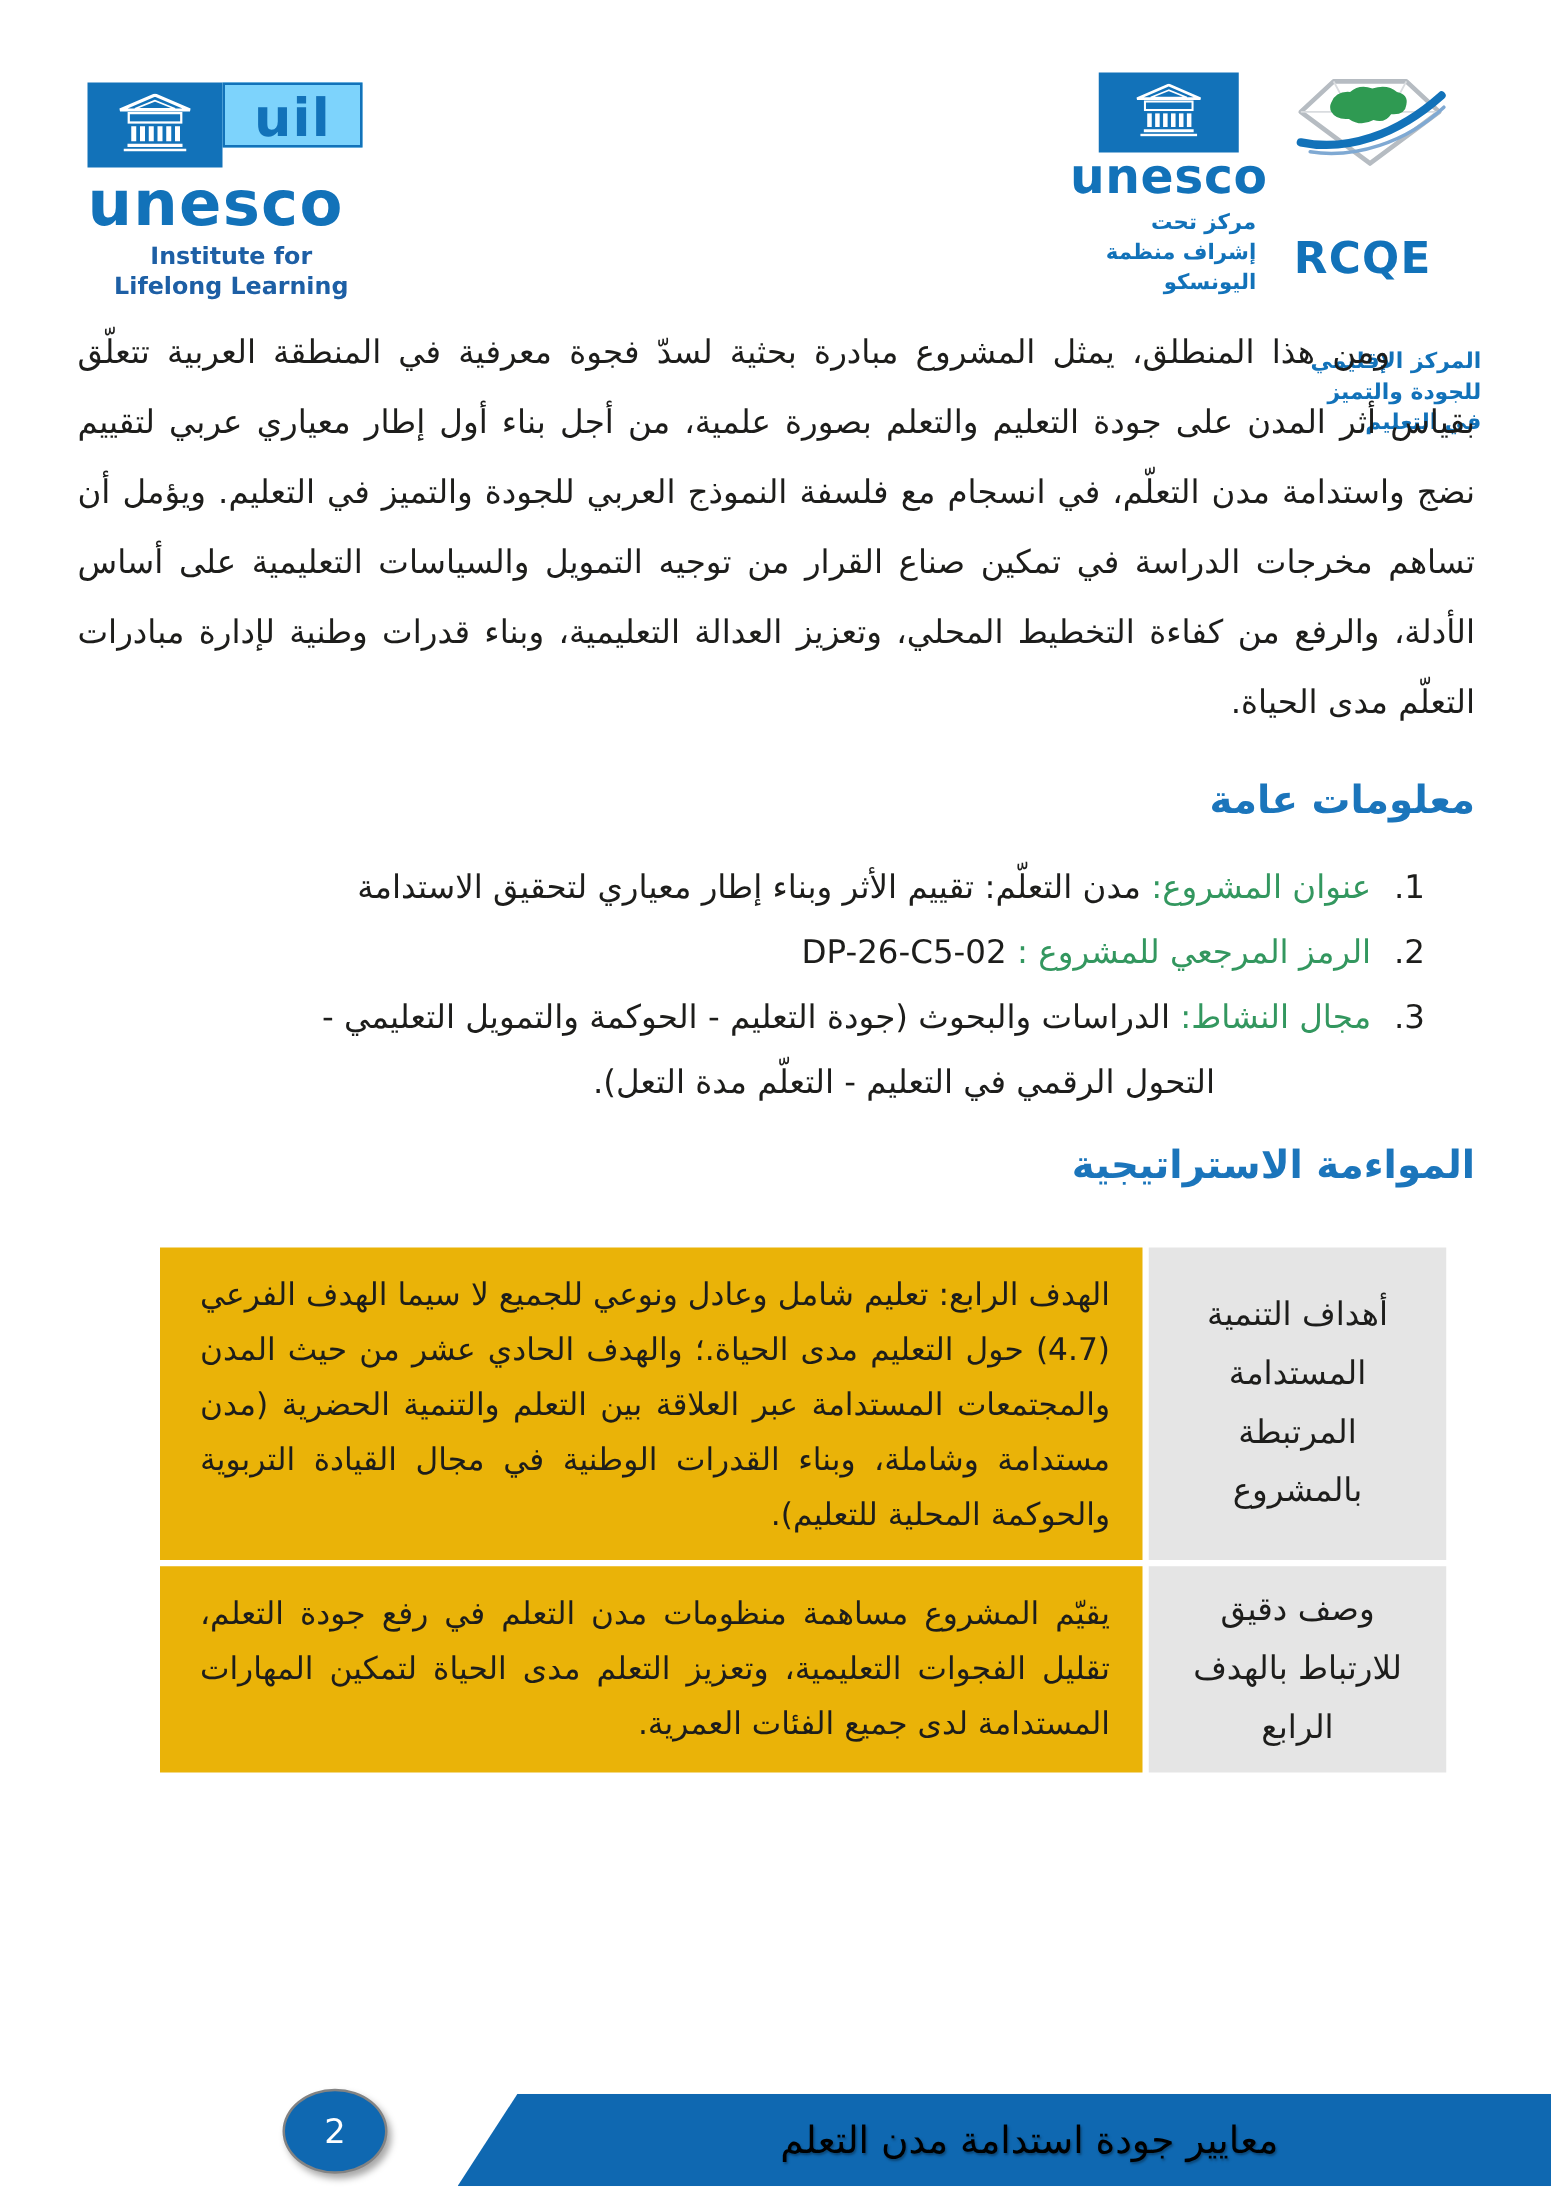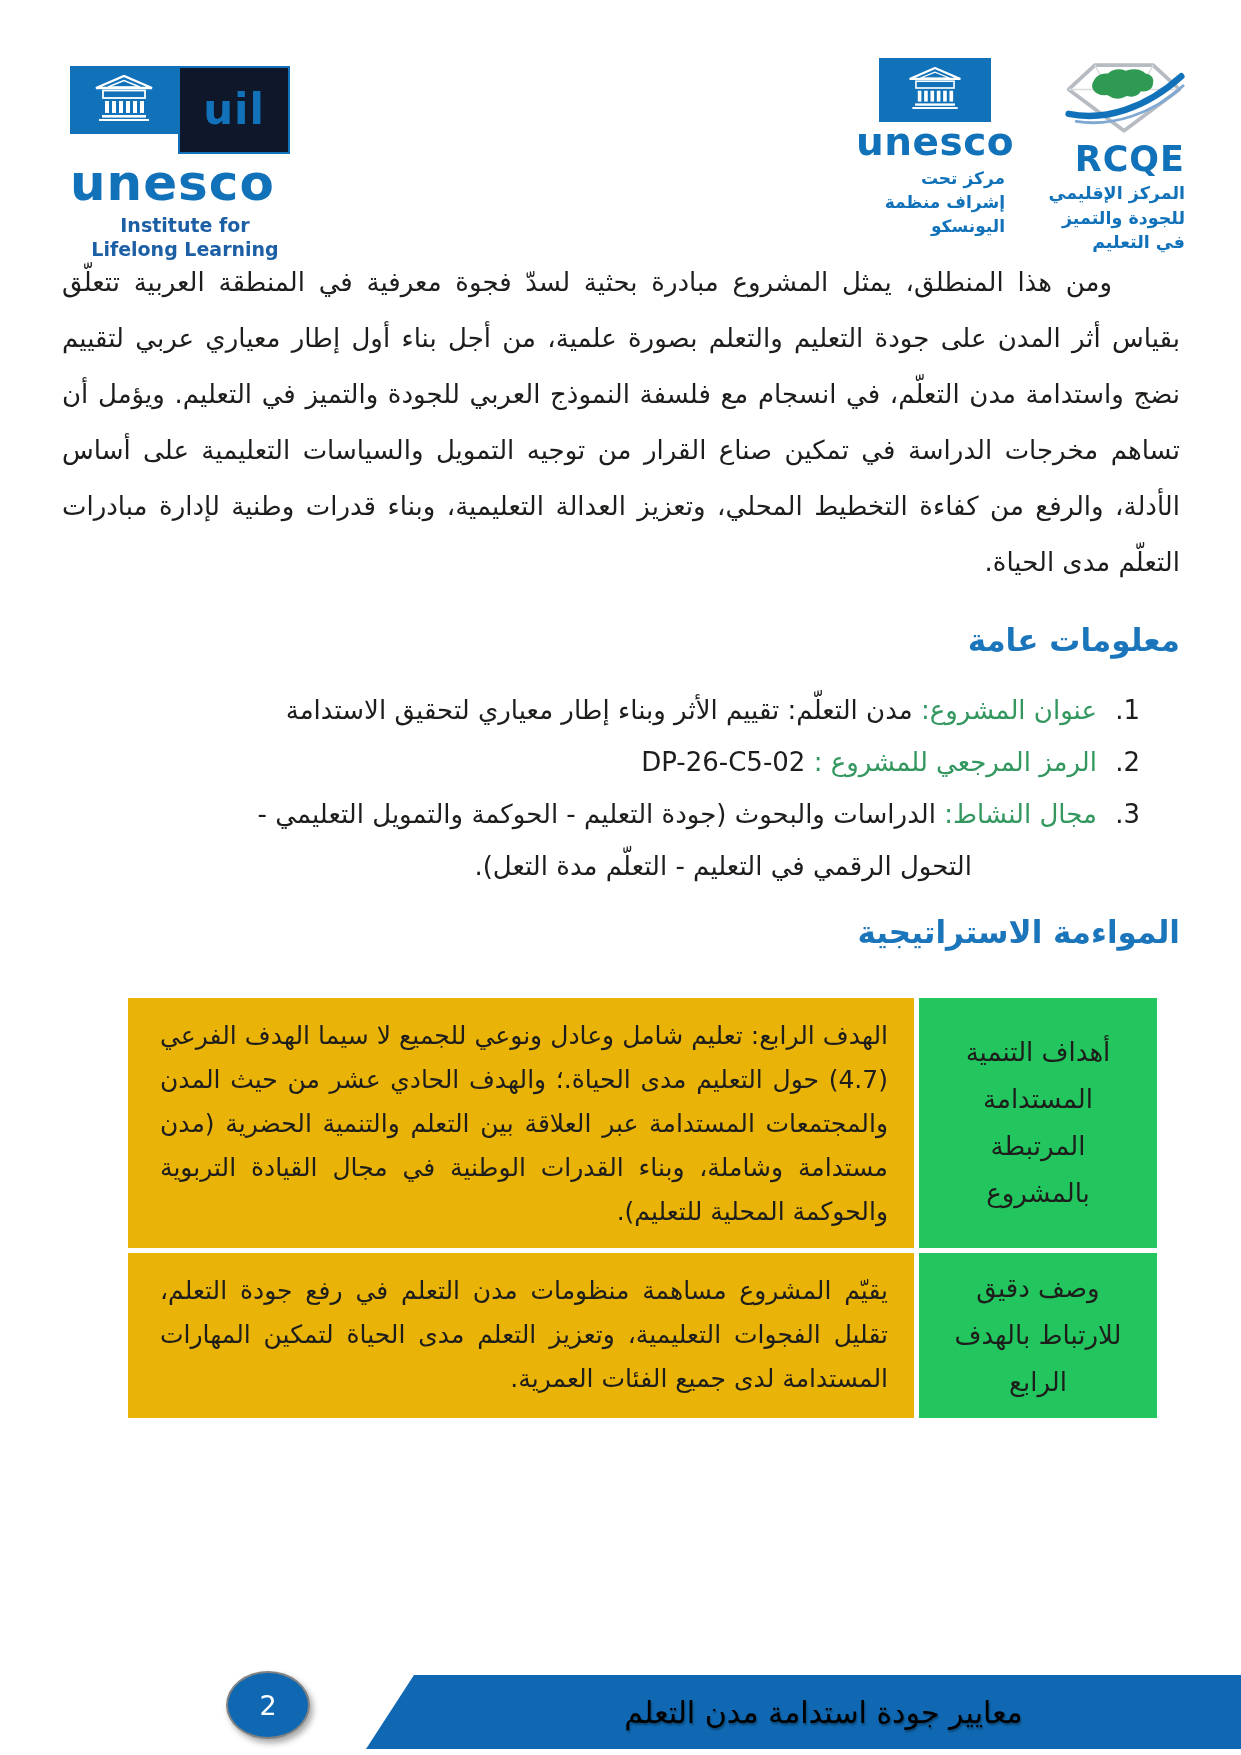--- a/index.html
+++ b/index.html
@@ -7,31 +7,31 @@
   .page {
     position:relative; width:1241px; height:1755px; margin:0 auto;
     background:#ffffff; overflow:hidden;
     font-family:"DejaVu Sans", sans-serif; color:#1d1d1b;
   }
 
   
   .uil-logo { position:absolute; top:66px; left:70px; width:230px; }
   .uil-boxes { display:flex; }
   .uil-blue-box { width:108px; height:68px; background:#1272b9; display:flex; align-items:center; justify-content:center; }
-  .uil-white-box { width:112px; height:88px; background:#0f172a; border:2px solid #1272b9; display:flex; align-items:center; justify-content:center; }
+  .uil-white-box { width:112px; height:52px; background:#7dd3fc; border:2px solid #1272b9; display:flex; align-items:flex-end; justify-content:center; }
   .uil-text { color:#1272b9; font-weight:bold; font-size:42px; letter-spacing:1px; line-height:1; }
   .uil-wordmark { color:#1272b9; font-weight:bold; font-size:50px; line-height:1.0; letter-spacing:1px; margin-top:4px; }
   .uil-institute { color:#1d5fa5; font-weight:bold; font-size:19px; line-height:1.25; margin-top:6px;text-align:center; }
 
   .header-right { position:absolute; top:58px; right:56px; display:flex; align-items:flex-start; gap:30px; }
   .unesco-center { width:140px; display:flex; flex-direction:column; align-items:center; }
   .u2-box { width:112px; height:64px; background:#1272b9; display:flex; align-items:center; justify-content:center; }
   .u2-wordmark { color:#1272b9; font-weight:bold; font-size:39px; line-height:1.05; letter-spacing:0.5px; }
   .logo-arabic { direction:rtl; text-align:right; width:100%; color:#1272b9; font-weight:bold; font-size:17px; line-height:1.4; margin-top:4px; }
-  .rcqe { width:150px; display:flex; flex-direction:column; align-items:flex-end; }
+  .rcqe { width:150px; display:flex; flex-direction:column; align-items:flex-start;gap:48px; }
   .rcqe-word { color:#1272b9; font-weight:bold; font-size:35px; letter-spacing:1px; line-height:1.0; margin-top:2px; }
   .rcqe .logo-arabic { font-size:17.5px; }
 
   
   .body-content { position:absolute; top:254px; left:62px; right:61px; direction:rtl; }
   .para {
     font-size:26px; line-height:56px; text-align:justify; text-indent:68px;
     color:#1d1d1b; letter-spacing:-0.2px;
   }
   .section-heading { color:#1b75bb; font-size:31px; line-height:1.35; text-align:right; }
@@ -42,21 +42,21 @@
   .li { text-align:right; }
   .li .num { margin-left:10px; }
   .li .green { color:#33975f; }
   .li-cont { margin-right:168px; text-align:right; }
 
   .align-table {
     margin-top:44px; margin-right:23px; margin-left:66px;
     display:grid; grid-template-columns:238px 1fr; gap:5px; direction:rtl;
   }
   .t-label {
-    background:#22c55e; display:flex; align-items:center; justify-content:center;
+    background:#e5e5e5; display:flex; align-items:center; justify-content:center;
     text-align:center; font-size:26px; line-height:47px; padding:12px 16px; color:#1d1d1b;
   }
   .t-content {
     background:#eab308; padding:16px 26px 14px 32px; font-size:25px; line-height:44px;
     text-align:justify; color:#1d1d1b;
   }
 
   
   .page-circle {
     position:absolute; left:226px; top:1671px; width:84px; height:68px;

